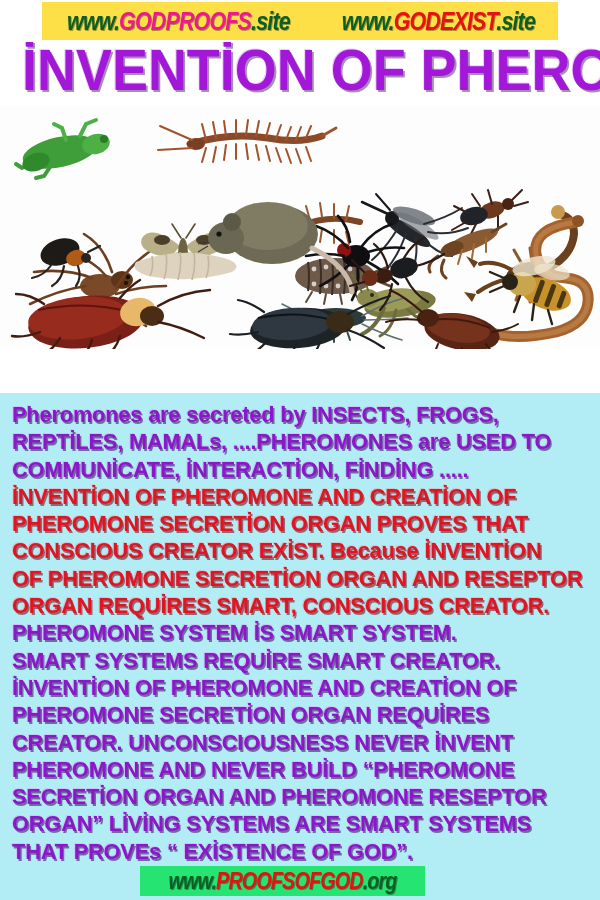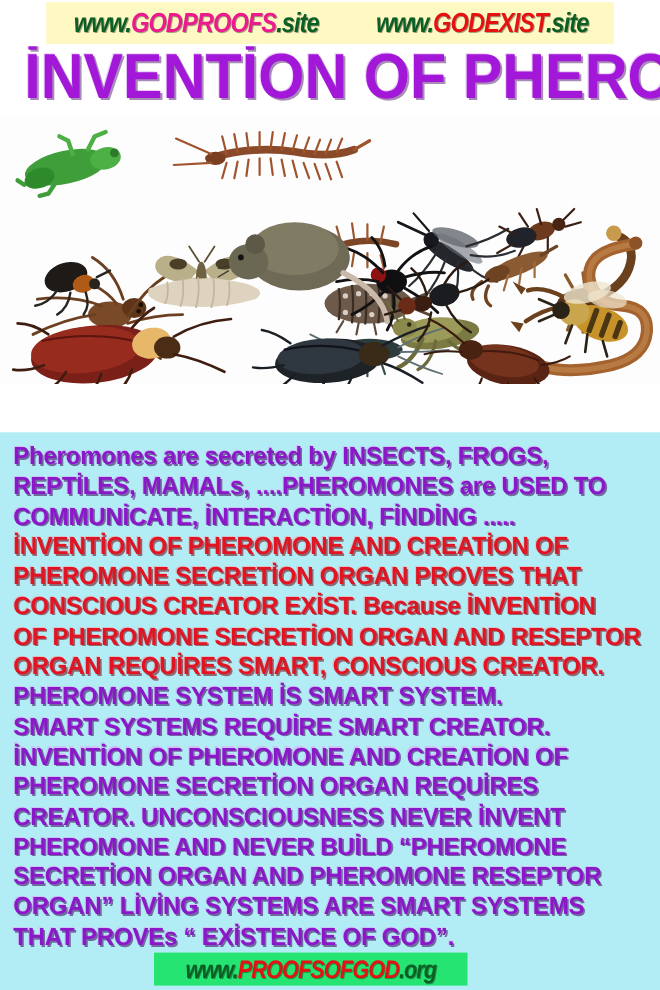--- a/index.html
+++ b/index.html
@@ -4,21 +4,21 @@
 <style>
   html,body{margin:0;padding:0;background:#ffffff;}
   body{
     width:600px;height:900px;overflow:hidden;position:relative;
     font-family:"Liberation Sans","DejaVu Sans",sans-serif;
   }
 
   
   .top-banner{
     position:absolute;left:42px;top:2px;width:516px;height:38px;
-    background:#fef9c3;
+    background:#fde047;
     display:flex;align-items:center;justify-content:center;gap:18px;
     overflow:hidden;
   }
   .url{
     font-family:"Liberation Sans","DejaVu Sans",sans-serif;
     font-weight:bold;font-style:italic;
     font-size:25px;line-height:25px;
     letter-spacing:-1px;
     transform:scaleX(0.86);
     white-space:nowrap;

